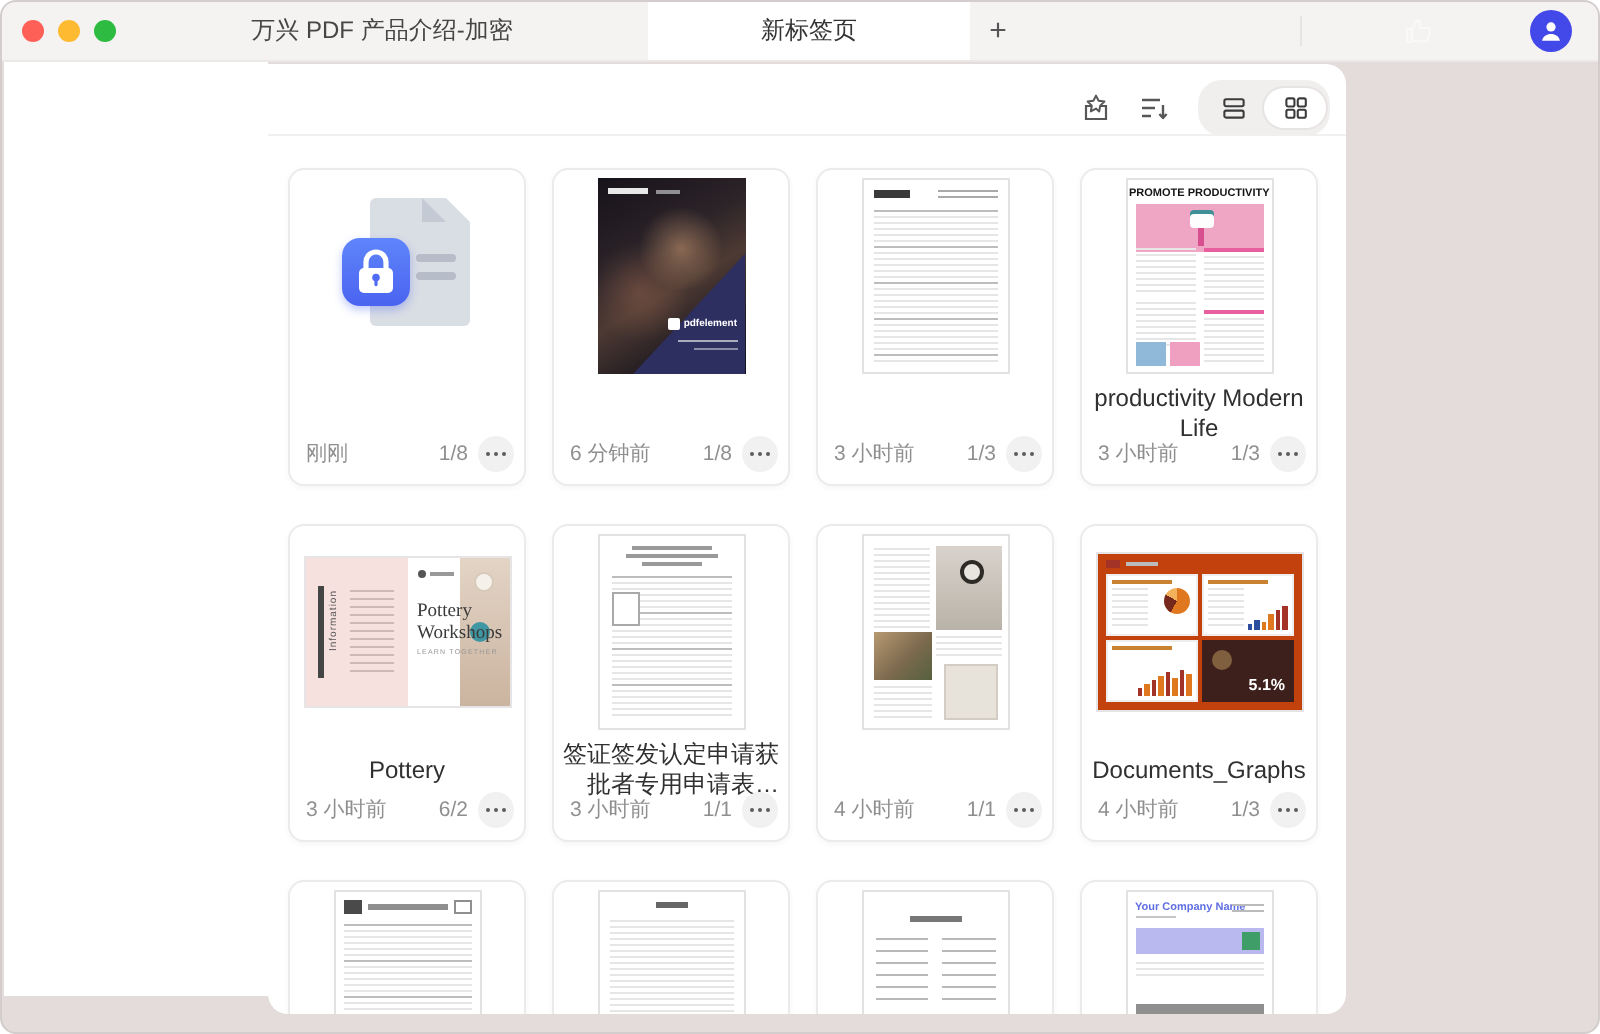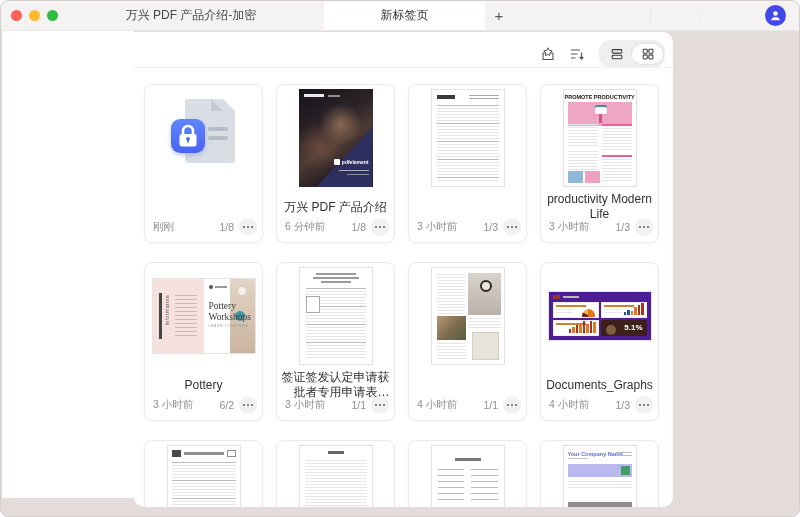--- a/index.html
+++ b/index.html
@@ -116,21 +116,21 @@
   .pot-sub{position:absolute;left:5px;top:45px;font-size:3.5px;letter-spacing:.6px;color:#979797;}
 
   
   .l-txt{position:absolute;}
   .l-ph1{position:absolute;left:36px;top:5px;width:33px;height:42px;background:linear-gradient(180deg,#d8d3cc,#b9b2a8);}
   .l-ph1::after{content:"";position:absolute;left:12px;top:7px;width:8px;height:8px;border-radius:50%;border:2px solid #2e2a26;background:#e8e4de;}
   .l-ph2{position:absolute;left:5px;top:48px;width:29px;height:24px;background:linear-gradient(135deg,#b79a72,#7d6a4e 55%,#55603f);}
   .l-ph3{position:absolute;left:40px;top:64px;width:27px;height:28px;background:#e7e2da;border:1px solid #d2ccc3;box-sizing:border-box;}
 
   
-  .slides{width:104px;height:50px;border:1px solid #e5e3e3;background:#4c1d95;position:relative;box-sizing:border-box;}
+  .slides{width:104px;height:80px;border:1px solid #e5e3e3;background:#c2410c;position:relative;box-sizing:border-box;}
   .s-head{position:absolute;left:4px;top:3px;display:flex;gap:3px;align-items:center;}
   .s-logo{width:7px;height:4px;background:#a33327;}
   .s-line{width:16px;height:2px;background:#bbb;}
   .s-grid{position:absolute;left:4px;right:4px;top:10px;bottom:4px;display:grid;grid-template-columns:1fr 1fr;gap:2px;}
   .sp{border:1px solid #f0eded;position:relative;background:#fff;overflow:hidden;}
   .sp .t{position:absolute;left:2px;top:2px;width:70%;height:2px;background:#c9822f;}
   .sp .ll{position:absolute;left:2px;top:6px;width:18px;bottom:2px;}
   .pie{position:absolute;right:3px;top:6px;width:13px;height:13px;border-radius:50%;background:conic-gradient(#e0781f 0 210deg,#77281c 210deg 300deg,#f2b25c 300deg 360deg);}
   .bars{position:absolute;right:2px;bottom:2px;display:flex;align-items:flex-end;gap:1px;}
   .bars i{width:2.5px;display:block;}
@@ -272,23 +272,20 @@
             <span class="clogo"></span>
             <div class="tri"></div>
             <span class="plogo">
                 <span class="psq"></span>
                 <span class="ptx">pdfelement</span>
               </span>
             <span class="pl1"></span>
               <span class="pl2"></span>
           </div>
         </div>
-        <div class="card-title">
-            <span>万兴 PDF 产品介绍</span>
-          </div>
         <div class="card-foot">
           <span>6 分钟前</span>
           <span class="foot-r">
               <span>1/8</span>
             <span class="more">
                 <i></i>
                 <i></i>
                 <i></i>
               </span>
             </span>

